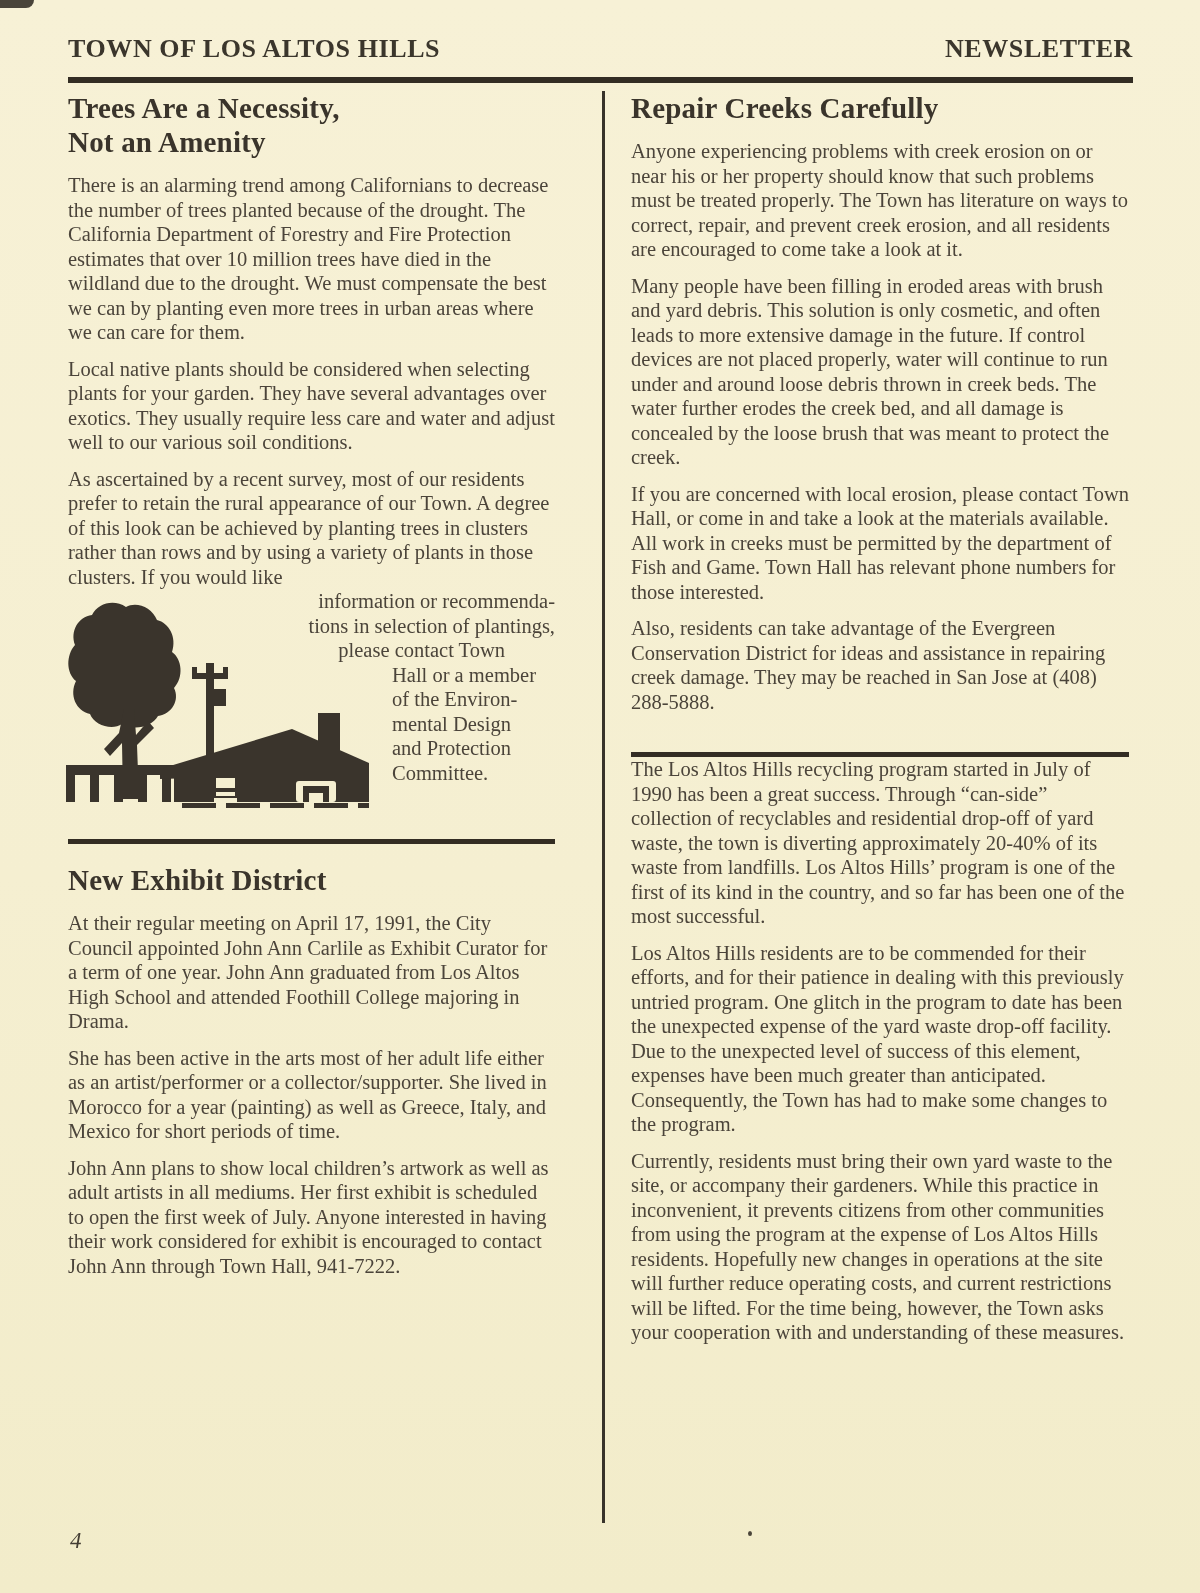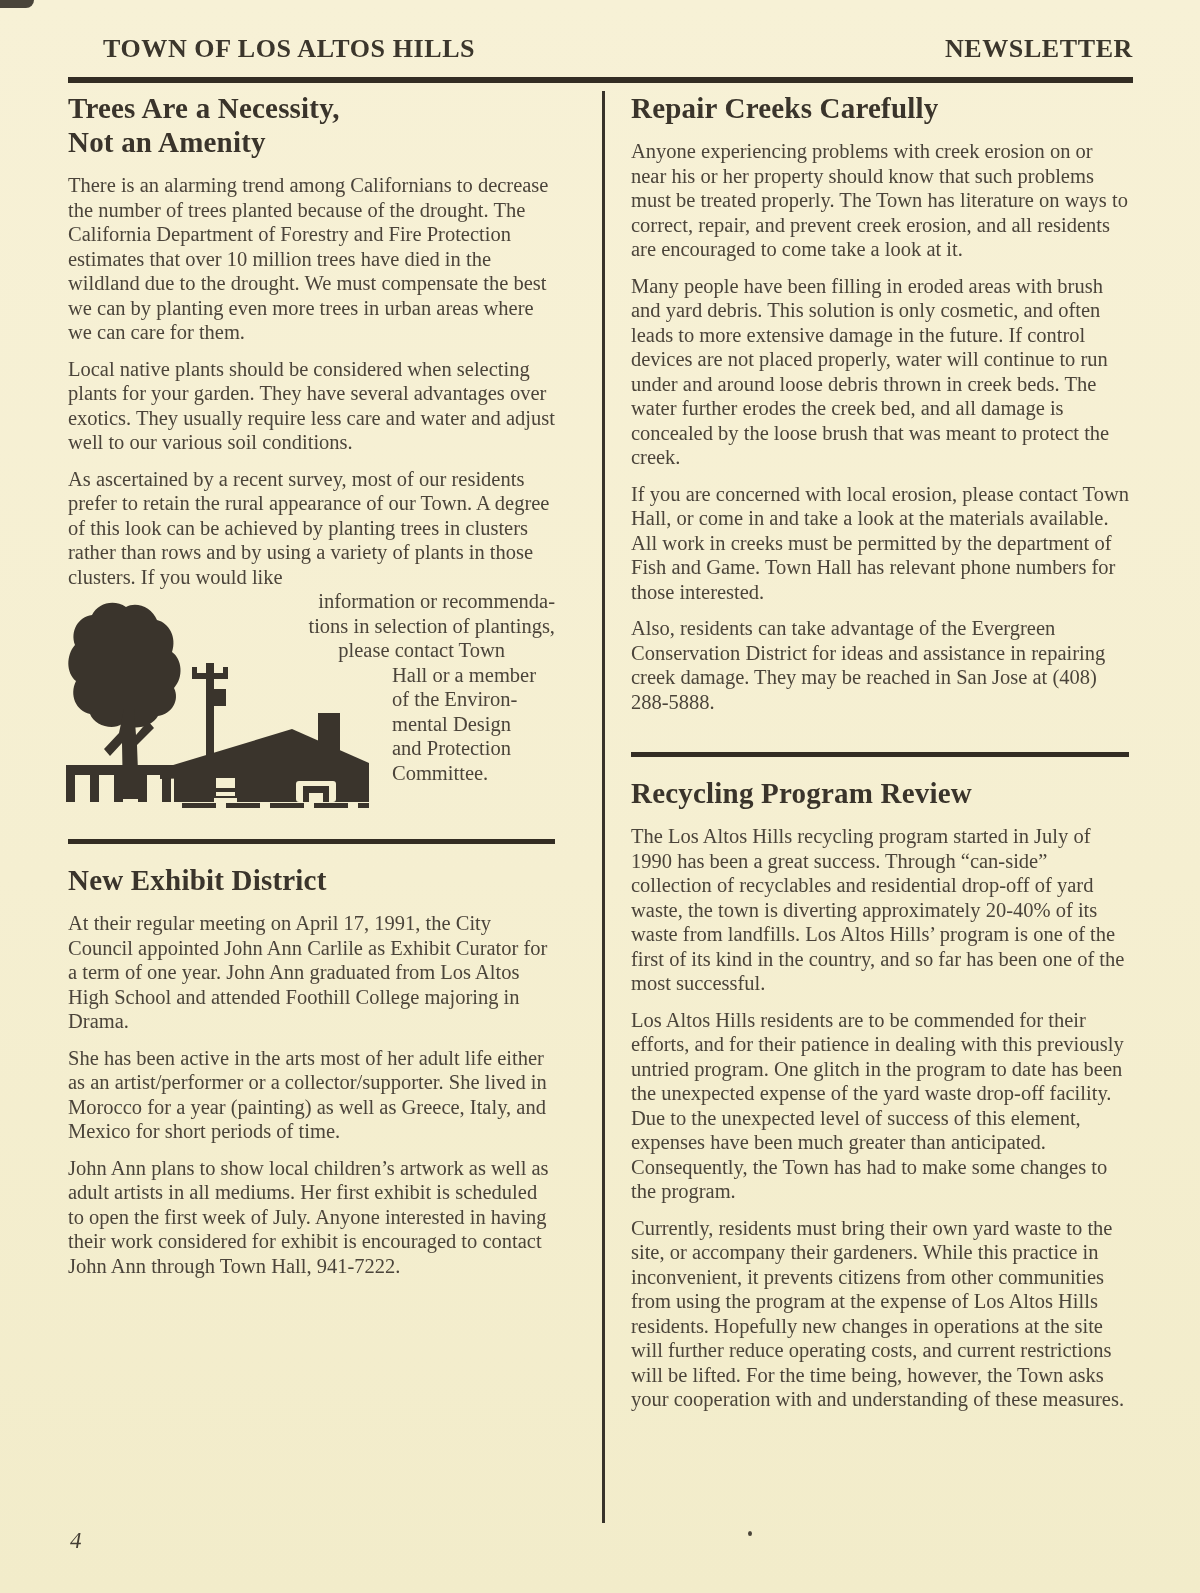--- a/index.html
+++ b/index.html
@@ -9,21 +9,21 @@
     width:1200px; height:1593px;
     margin:0 auto;
     background:linear-gradient(180deg,#f7f1d6 0%, #f5efd1 55%, #f2ecca 100%);
     font-family:"Liberation Serif","DejaVu Serif",serif;
     color:#4b443a;
     overflow:hidden;
   }
   .scan-mark { position:absolute; left:0; top:0; width:34px; height:8px; background:#2a261f; border-radius:0 0 8px 0; opacity:.85; }
   .content { position:absolute; left:68px; top:34px; width:1065px; }
 
-  .masthead { display:flex; justify-content:space-between; align-items:baseline;margin-left:35px; }
+  .masthead { display:flex; justify-content:space-between; align-items:baseline; }
   .masthead .mast-title {
     font-size:26px; font-weight:bold; color:#3b362c; letter-spacing:.6px;
   }
   .masthead-rule { height:6px; background:#332d23; margin-top:13px; }
 
   .columns { display:flex; margin-top:8px; }
   .col-left  { width:487px; }
   .gap1 { width:47px; }
   .vdivider { width:3px; background:#38332a; height:1432px; }
   .gap2 { width:26px; }
@@ -167,21 +167,20 @@
       <div class="gap2"></div>
 
       <div class="col-right">
         <h2 class="art-title first-title">Repair Creeks Carefully</h2>
         <p class="body-p">Anyone experiencing problems with creek erosion on or near his or her property should know that such problems must be treated properly. The Town has literature on ways to correct, repair, and prevent creek erosion, and all residents are encouraged to come take a look at it.</p>
         <p class="body-p">Many people have been filling in eroded areas with brush and yard debris. This solution is only cosmetic, and often leads to more extensive damage in the future. If control devices are not placed properly, water will continue to run under and around loose debris thrown in creek beds. The water further erodes the creek bed, and all damage is concealed by the loose brush that was meant to protect the creek.</p>
         <p class="body-p">If you are concerned with local erosion, please contact Town Hall, or come in and take a look at the materials available. All work in creeks must be permitted by the department of Fish and Game. Town Hall has relevant phone numbers for those interested.</p>
         <p class="body-p">Also, residents can take advantage of the Evergreen Conservation District for ideas and assistance in repairing creek damage. They may be reached in San Jose at (408) 288-5888.</p>
 
         <div class="section-rule"></div>
-        <h2 class="art-title">Recycling Program Review</h2>
         <p class="body-p">The Los Altos Hills recycling program started in July of 1990 has been a great success. Through “can-side” collection of recyclables and residential drop-off of yard waste, the town is diverting approximately 20-40% of its waste from landfills. Los Altos Hills’ program is one of the first of its kind in the country, and so far has been one of the most successful.</p>
         <p class="body-p">Los Altos Hills residents are to be commended for their efforts, and for their patience in dealing with this previously untried program. One glitch in the program to date has been the unexpected expense of the yard waste drop-off facility. Due to the unexpected level of success of this element, expenses have been much greater than anticipated. Consequently, the Town has had to make some changes to the program.</p>
         <p class="body-p">Currently, residents must bring their own yard waste to the site, or accompany their gardeners. While this practice in inconvenient, it prevents citizens from other communities from using the program at the expense of Los Altos Hills residents. Hopefully new changes in operations at the site will further reduce operating costs, and current restrictions will be lifted. For the time being, however, the Town asks your cooperation with and understanding of these measures.</p>
       </div>
 
     </div>
   </div>
 
   <div class="page-number">4</div>
   <div class="stray-dot"></div>

